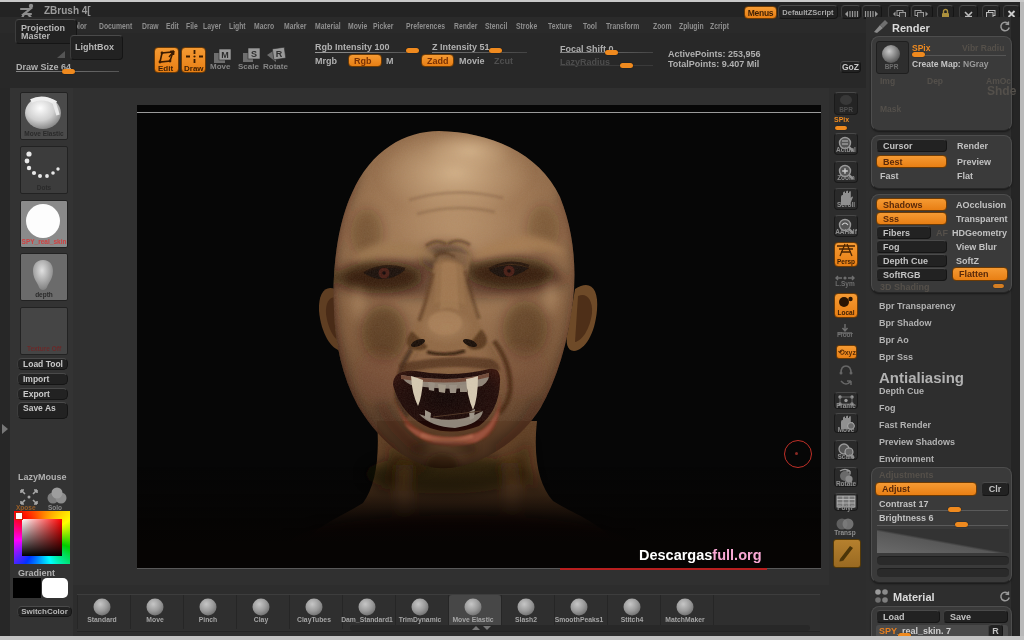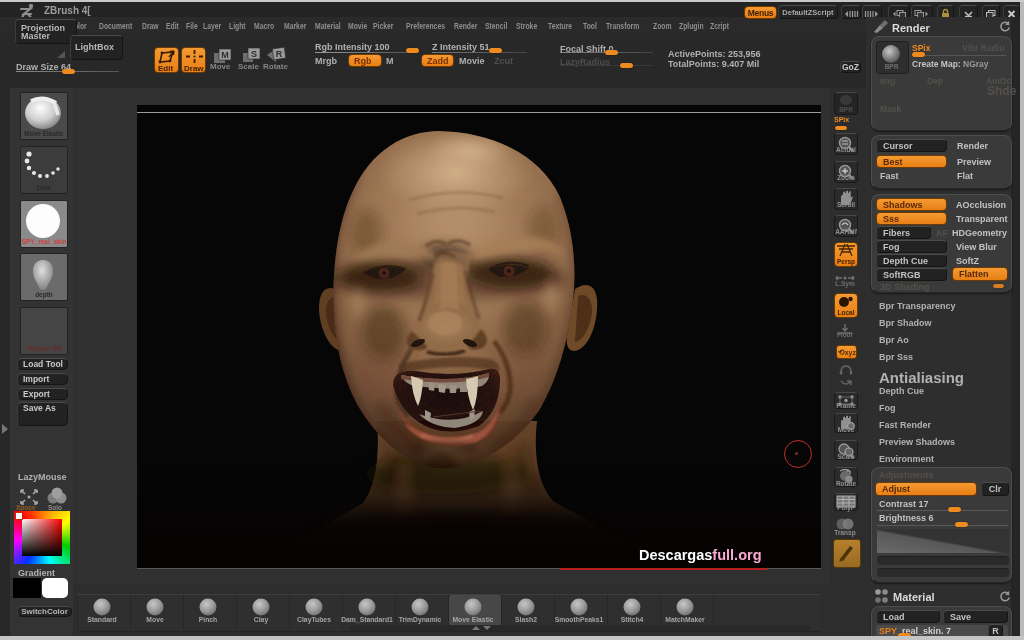--- a/index.html
+++ b/index.html
@@ -224,21 +224,21 @@
  <div class="abs" style="left:0;top:37px;width:46px;text-align:center;font-size:6.5px;font-weight:bold;color:#2a2a2a;">depth</div>
 </div>
 
 <div class="abs" style="left:20px;top:307px;width:46px;height:46px;background:#454545;border:1px solid #222;border-radius:2px;">
  <div class="abs" style="left:0;top:37px;width:46px;text-align:center;font-size:6.5px;font-weight:bold;color:#6a2a2a;">Texture Off</div>
 </div>
 
 <div class="btn" style="left:17px;top:358px;width:51px;height:12px;font-size:8.5px;color:#c9c9c9;padding-left:5px;line-height:11px;border-radius:5px;">Load Tool</div>
 <div class="btn" style="left:17px;top:373px;width:51px;height:12px;font-size:8.5px;color:#c9c9c9;padding-left:5px;line-height:11px;border-radius:5px;">Import</div>
 <div class="btn" style="left:17px;top:388px;width:51px;height:12px;font-size:8.5px;color:#c9c9c9;padding-left:5px;line-height:11px;border-radius:5px;">Export</div>
-<div class="btn" style="left:17px;top:402px;width:51px;height:24px;font-size:8.5px;color:#c9c9c9;padding-left:5px;line-height:11px;border-radius:5px;">Save As</div>
+<div class="btn" style="left:17px;top:402px;width:51px;height:17px;font-size:8.5px;color:#c9c9c9;padding-left:5px;line-height:11px;border-radius:5px;">Save As</div>
 
 <div class="txt" style="left:18px;top:472px;font-size:9px;color:#b0b0b0;">LazyMouse</div>
 <svg class="abs" style="left:16px;top:485px;" width="26" height="24" viewBox="0 0 26 24">
  <g stroke="#a8a8a8" stroke-width="1.6" fill="none">
   <path d="M5 5 L9 9 M5 5 L5 8 M5 5 L8 5"></path>
   <path d="M21 5 L17 9 M21 5 L21 8 M21 5 L18 5"></path>
   <path d="M5 19 L9 15 M5 19 L5 16 M5 19 L8 19"></path>
   <path d="M21 19 L17 15 M21 19 L21 16 M21 19 L18 19"></path>
  </g>
  <circle cx="13" cy="12" r="1.5" fill="#a8a8a8"></circle>

